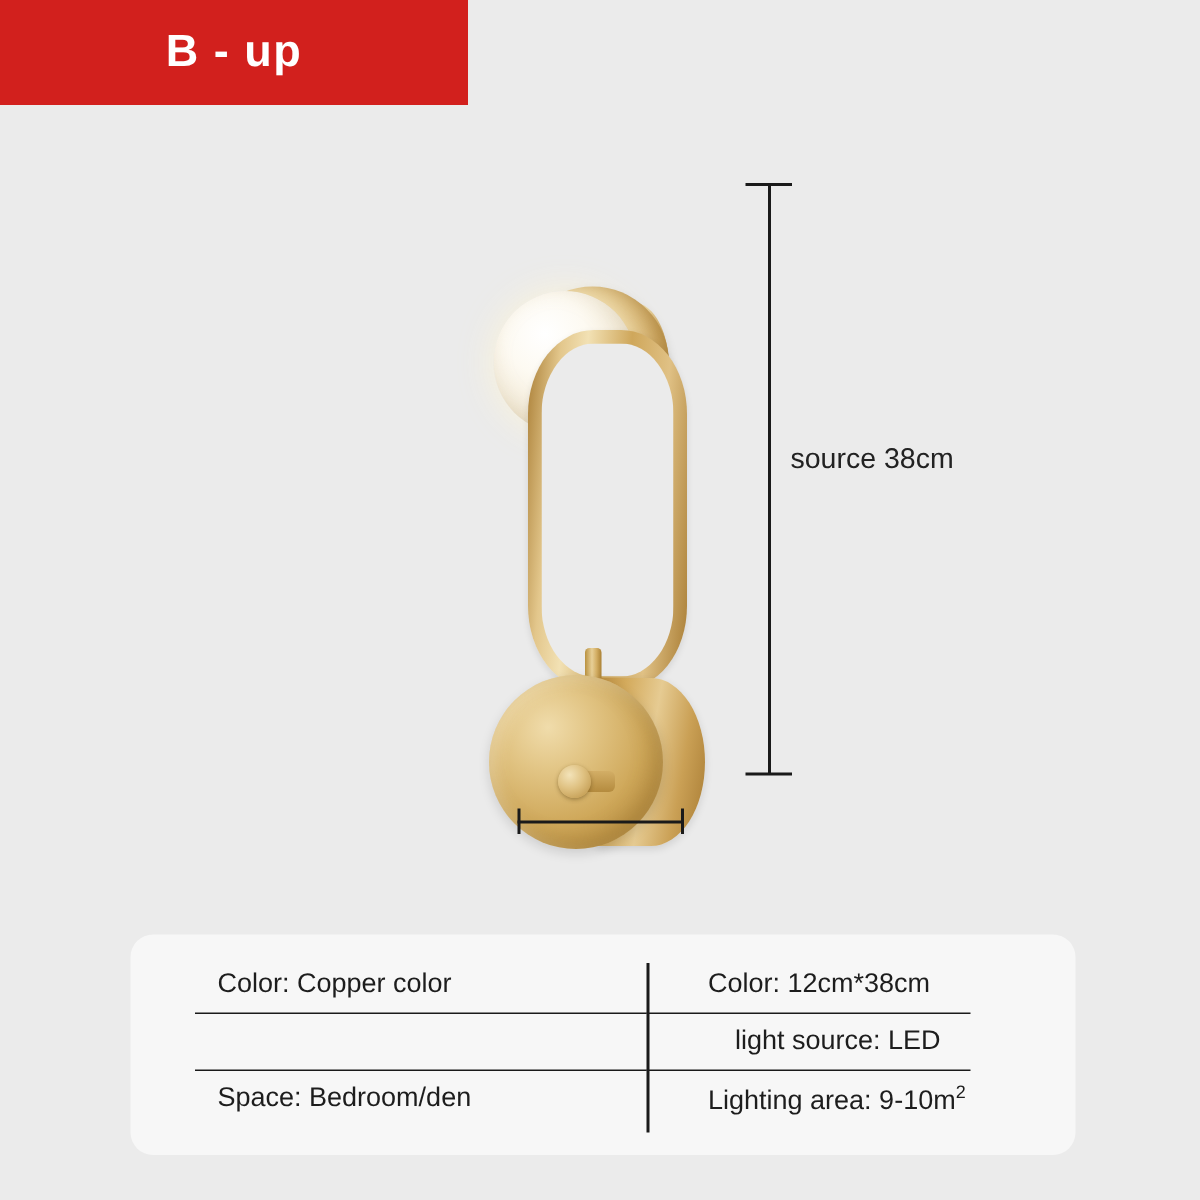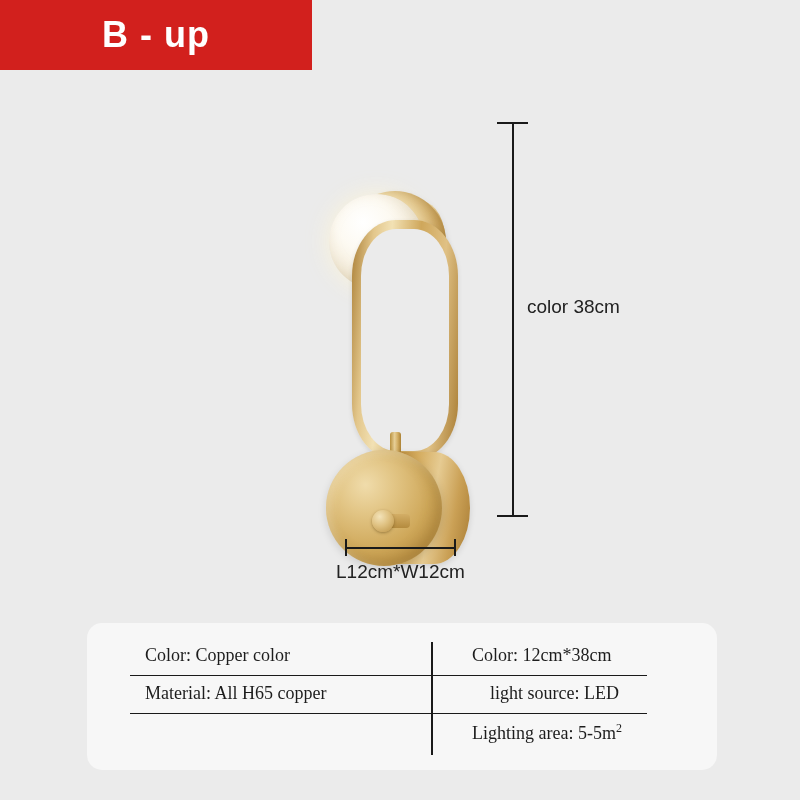--- a/index.html
+++ b/index.html
@@ -23,21 +23,21 @@
     width: 312px;
     height: 70px;
     background: #d2201d;
     display: flex;
     align-items: center;
     justify-content: center;
     box-sizing: border-box;
   }
   #variant-banner .label {
     color: #ffffff;
-    font-size: 36px;
+    font-size: 30px;
     font-weight: bold;
     letter-spacing: 1px;
     font-family: "Liberation Sans", sans-serif;
   }
 
   
   #product-stage {
     position: absolute;
     left: 0;
     top: 70px;
@@ -228,21 +228,20 @@
   
   #spec-card {
     position: absolute;
     left: 87px;
     top: 623px;
     width: 630px;
     height: 147px;
     background: #f7f7f7;
     border-radius: 15px;
     box-sizing: border-box;
-    font-family: Liberation Serif, serif;
   }
   .spec-grid {
     position: absolute;
     left: 0;
     top: 0;
     width: 630px;
     height: 147px;
   }
   .spec-col-divider {
     position: absolute;
@@ -298,39 +297,38 @@
   <div class="base-side"></div>
   <div class="base-face"></div>
   <div class="base-knob-stem"></div>
   <div class="base-knob"></div>
 </div>
 
 <div id="dim-height">
   <div class="dim-v-line"></div>
   <div class="dim-v-tick-top"></div>
   <div class="dim-v-tick-bottom"></div>
-  <div class="dim-v-label">color 38cm</div>
+  <div class="dim-v-label">source 38cm</div>
 
   <div class="dim-h-line"></div>
   <div class="dim-h-tick-left"></div>
   <div class="dim-h-tick-right"></div>
-  <div class="dim-h-label">L12cm*W12cm</div>
 </div>
 
 <div id="spec-card">
   <div class="spec-grid">
 
     <div class="spec-col-divider"></div>
 
     <div class="spec-rule rule-l1"></div>
     <div class="spec-rule rule-l2"></div>
     <div class="spec-rule rule-r1"></div>
     <div class="spec-rule rule-r2"></div>
 
     <div class="spec-cell cell-l1">Color: Copper color</div>
-    <div class="spec-cell cell-l2">Material: All H65 copper</div>
+    <div class="spec-cell cell-l3">Space: Bedroom/den</div>
 
     <div class="spec-cell cell-r1">Color: 12cm*38cm</div>
     <div class="spec-cell cell-r2">light source: LED</div>
-    <div class="spec-cell cell-r3"><span>Lighting area: 5-5m</span><span class="sup">2</span></div>
+    <div class="spec-cell cell-r3"><span>Lighting area: 9-10m</span><span class="sup">2</span></div>
 
   </div>
 </div>
 
 </body></html>

